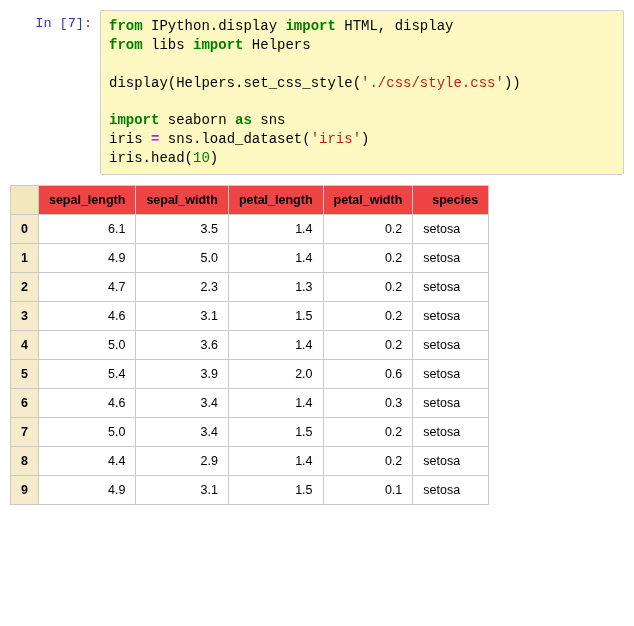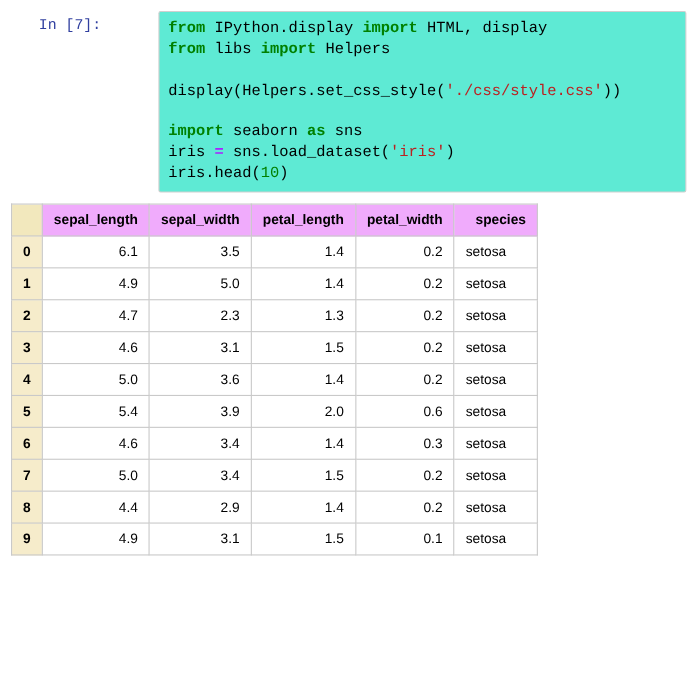--- a/index.html
+++ b/index.html
@@ -9,36 +9,35 @@
       padding: 10px;
       background: #fff;
       color: #000;
       width: 634px;
       box-sizing: border-box;
     }
     .cell {
       display: flex;
       align-items: flex-start;
       margin-bottom: 6px;
-      gap: 44px;
     }
     .prompt {
       width: 90px;
       min-width: 90px;
       text-align: right;
       padding: 6px 8px 0 0;
       font-family: Menlo, Monaco, Consolas, "Courier New", monospace;
       font-size: 13.5px;
       box-sizing: border-box;
     }
     .prompt-in { color: #303F9F; }
     .prompt-out { color: #D84315; }
     .input-area {
       flex: 1;
-      background: #5eead4;
+      background: #fef9c3;
       border: 1px solid #cfcfcf;
       border-radius: 2px;
       padding: 6px 8px;
       font-family: Menlo, Monaco, Consolas, "Courier New", monospace;
       font-size: 14px;
       line-height: 1.35;
       white-space: pre;
       overflow-x: auto;
     }
     .kw-green { color: #008000; font-weight: bold; }
@@ -55,21 +54,21 @@
       font-size: 12.5px;
       margin: 0;
     }
     table.dataframe th,
     table.dataframe td {
       border: 1px solid #c9c9c9;
       padding: 7px 10px;
       text-align: right;
     }
     table.dataframe thead th {
-      background: #f0abfc;
+      background: #ef4444;
       font-weight: bold;
       text-align: right;
     }
     table.dataframe thead th.corner {
       background: #f2e8bd;
     }
     table.dataframe tbody th {
       background: #f6eccb;
       font-weight: bold;
       text-align: right;

